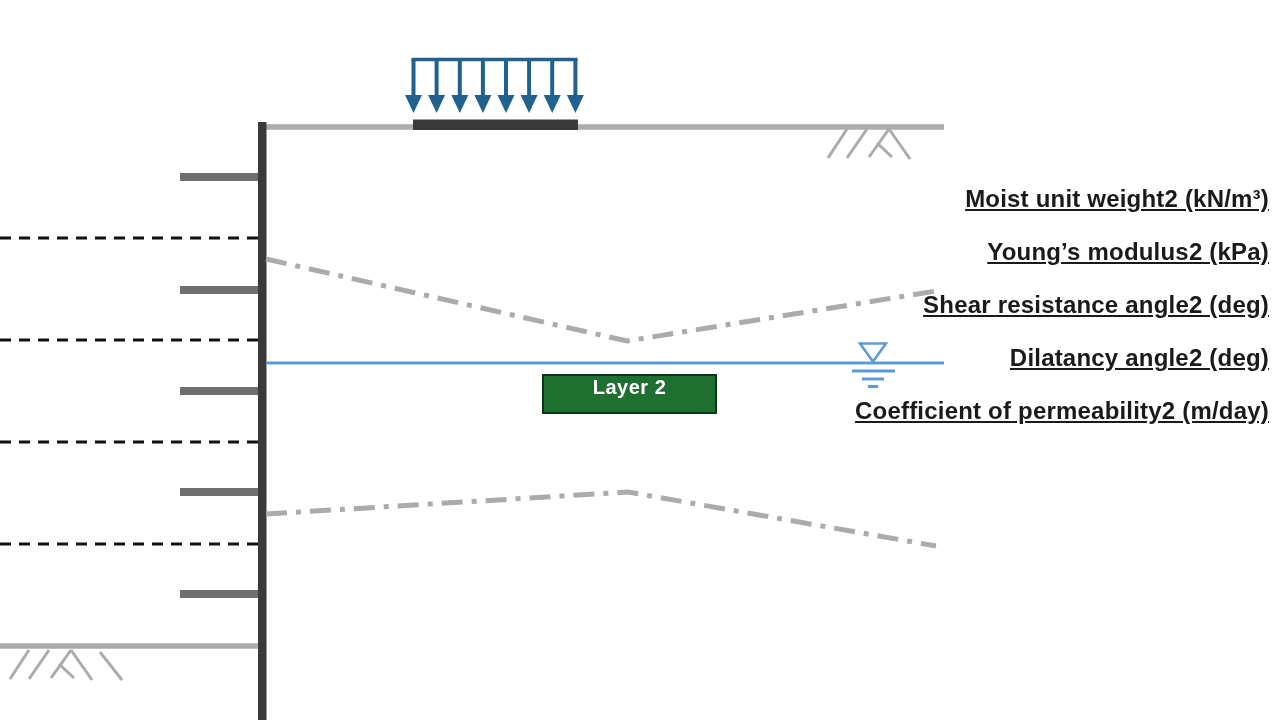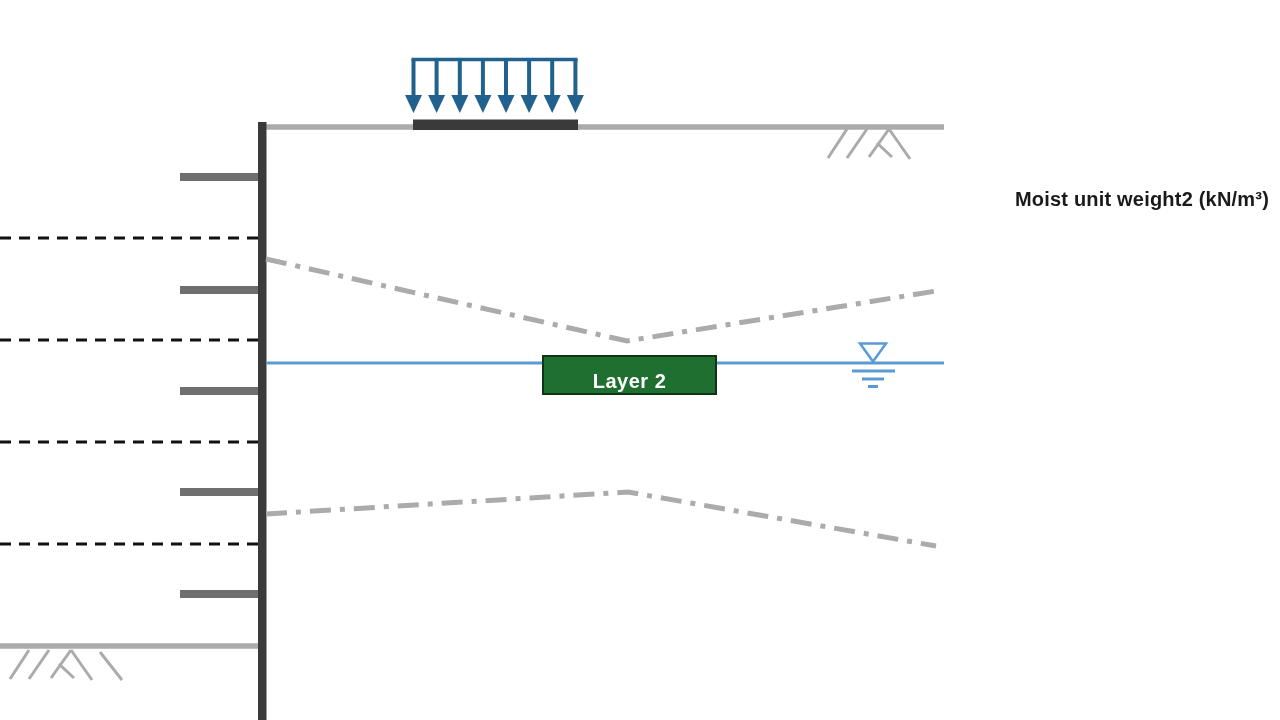--- a/index.html
+++ b/index.html
@@ -9,52 +9,53 @@
     height: 720px;
     overflow: hidden;
     background: #ffffff;
     font-family: "Liberation Sans", sans-serif;
   }
   .stage svg { position: absolute; left: 0; top: 0; }
 
   .layer-box {
     position: absolute;
     left: 542px;
-    top: 355px;
+    top: 374px;
     width: 171px;
     height: 36px;
     background: var(--layer-green, #1E6F30);
     border: 2px solid var(--layer-green-border, #0D3517);
     display: flex;
-    align-items: flex-end;
+    align-items: flex-start;
     justify-content: center;
     color: #ffffff;
     font-size: 20px;
     font-weight: bold;
     letter-spacing: 0.5px;
   }
 
   .param-labels {
     position: absolute;
     right: 11px;
     top: 172.5px;
     width: 460px;
     display: flex;
     flex-direction: column;
   }
   .param-label {
     height: 53px;
     display: flex;
     align-items: center;
     justify-content: flex-end;
-    font-size: 20px;
+    font-size: 24px;
     font-weight: bold;
     color: var(--text-color, #1A1A1A);
     letter-spacing: 0.2px;
     white-space: nowrap;
+    text-decoration: underline;
   }
 </style>
 </head>
 <body>
 
 <div class="stage">
 
   <svg width="1280" height="720" viewBox="0 0 1280 720">
 
     <defs>
@@ -125,15 +126,19 @@
       <line x1="100" y1="652" x2="122" y2="680"></line>
     </g>
   </svg>
 
   <div class="layer-box">
     <span>Layer 2</span>
   </div>
 
   <div class="param-labels">
     <div class="param-label">Moist unit weight2 (kN/m³)</div>
+    <div class="param-label">Young’s modulus2 (kPa)</div>
+    <div class="param-label">Shear resistance angle2 (deg)</div>
+    <div class="param-label">Dilatancy angle2 (deg)</div>
+    <div class="param-label">Coefficient of permeability2 (m/day)</div>
   </div>
 
 </div>
 
 </body></html>

